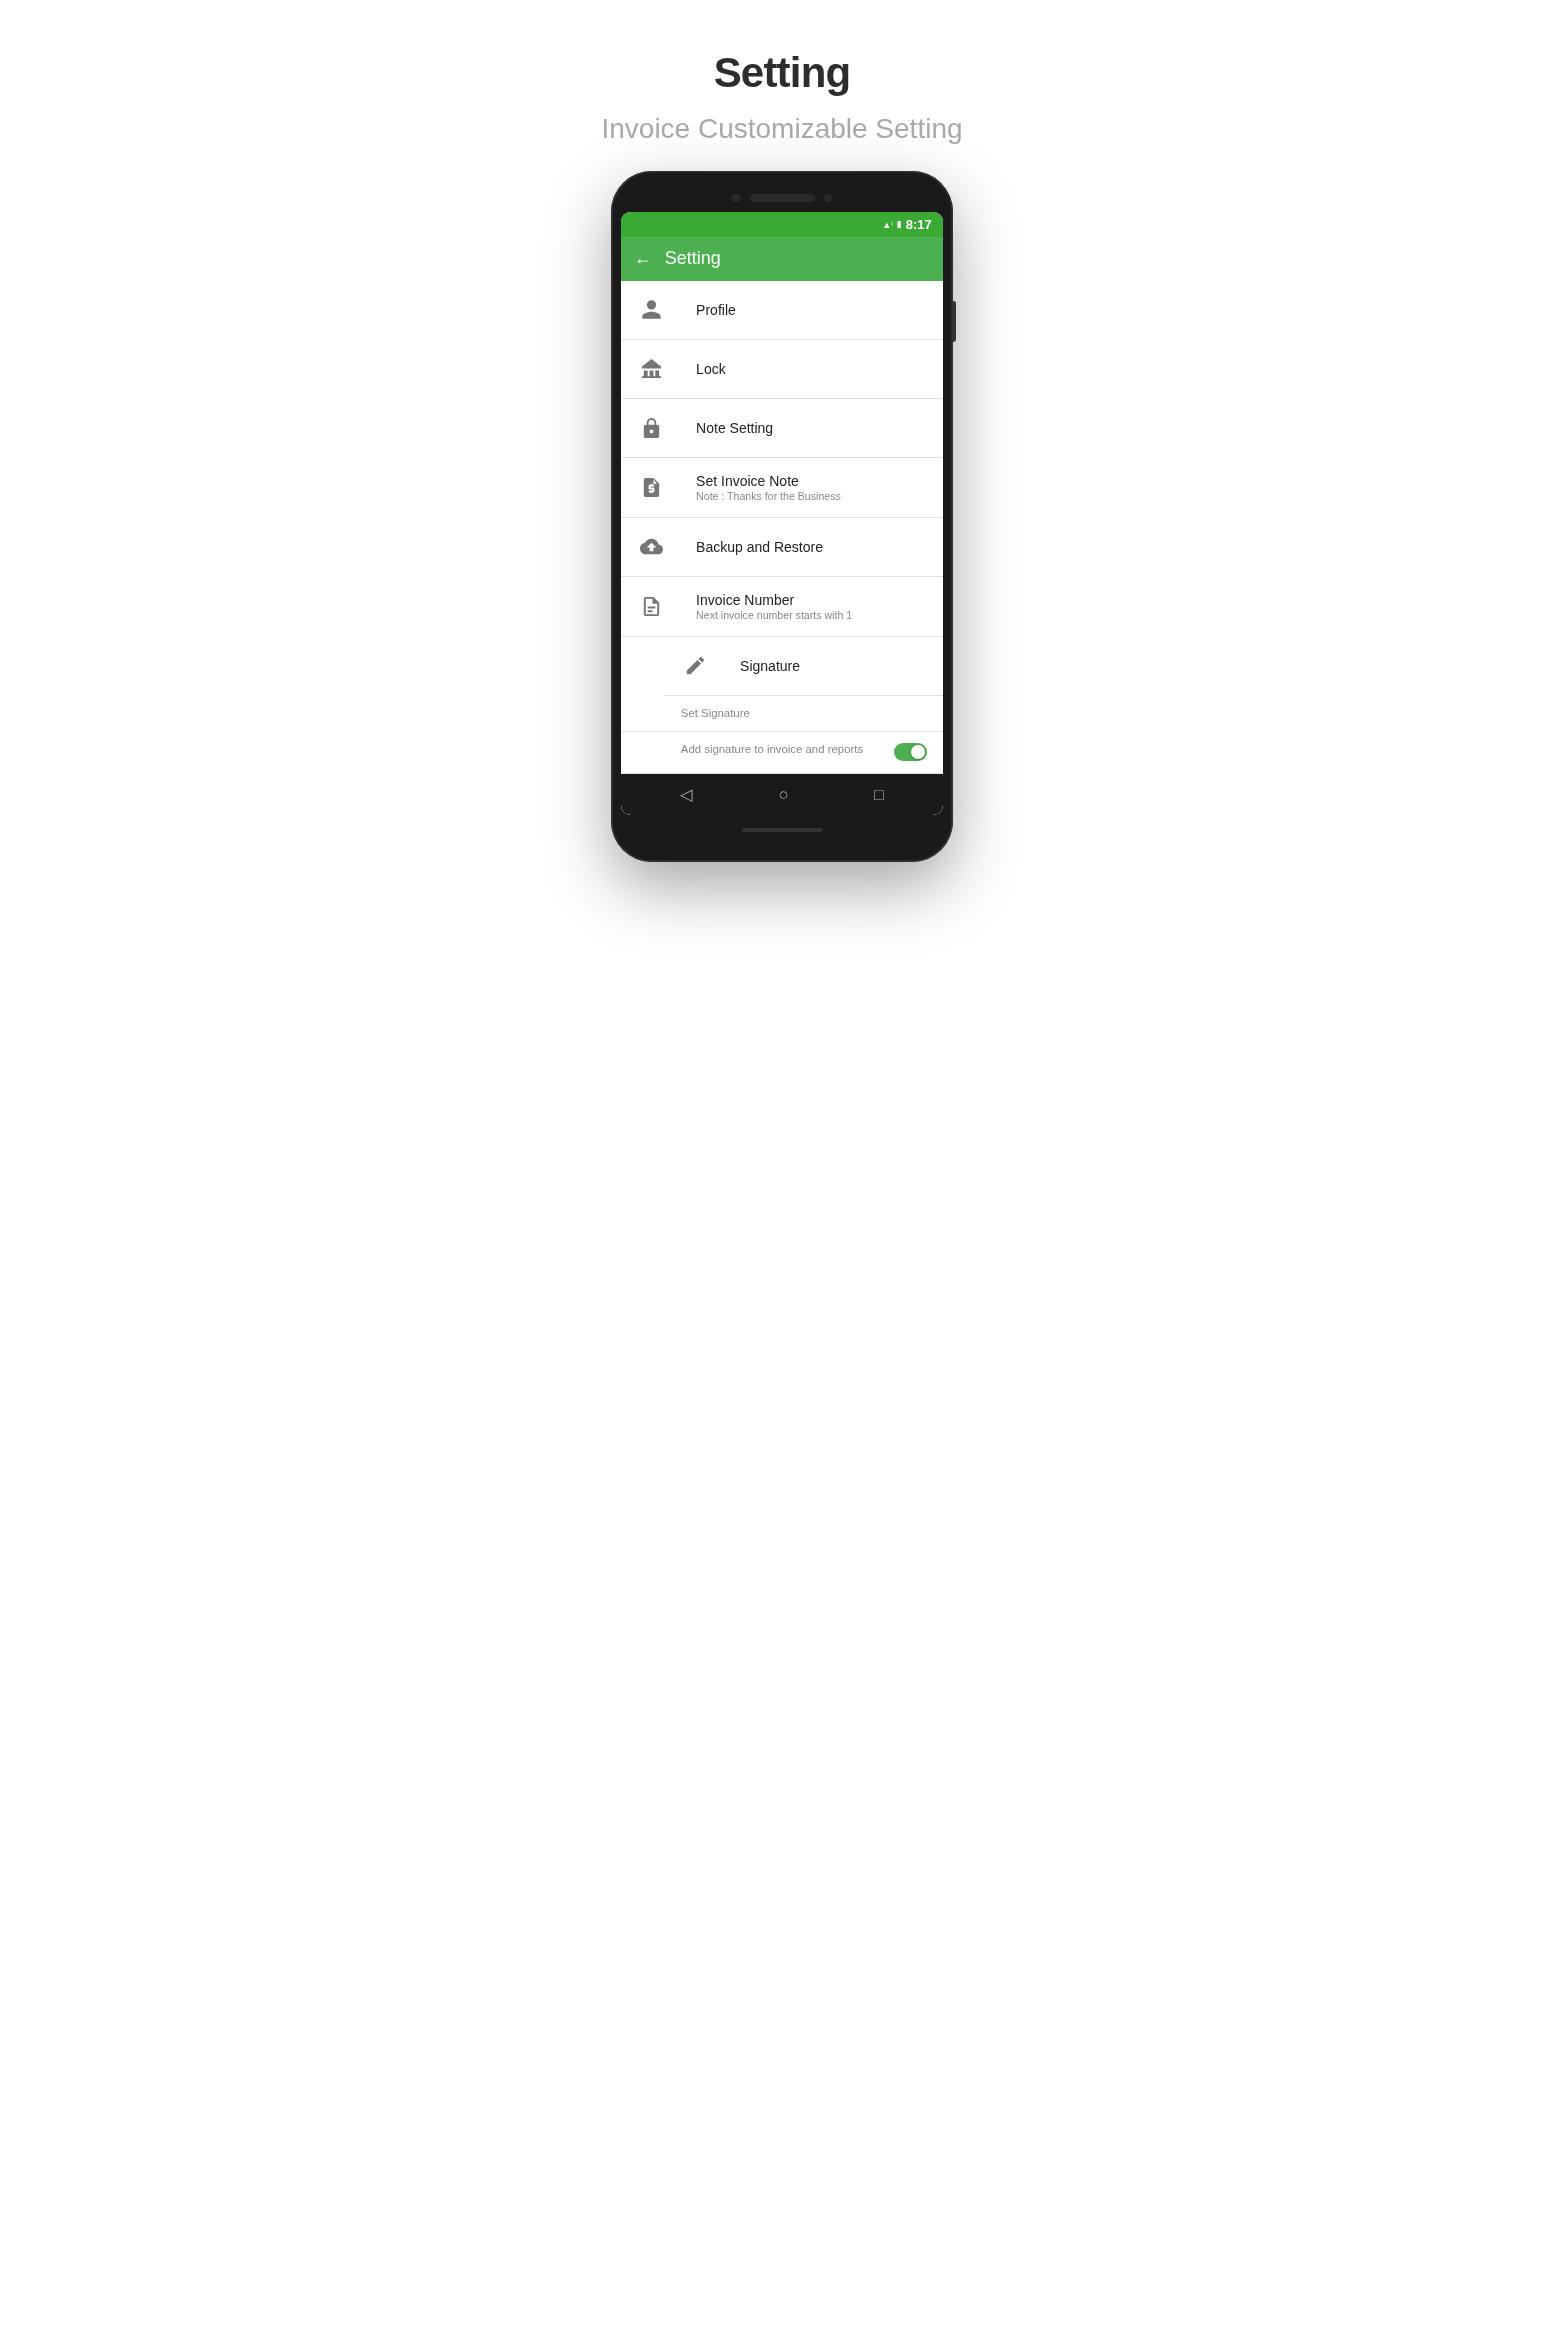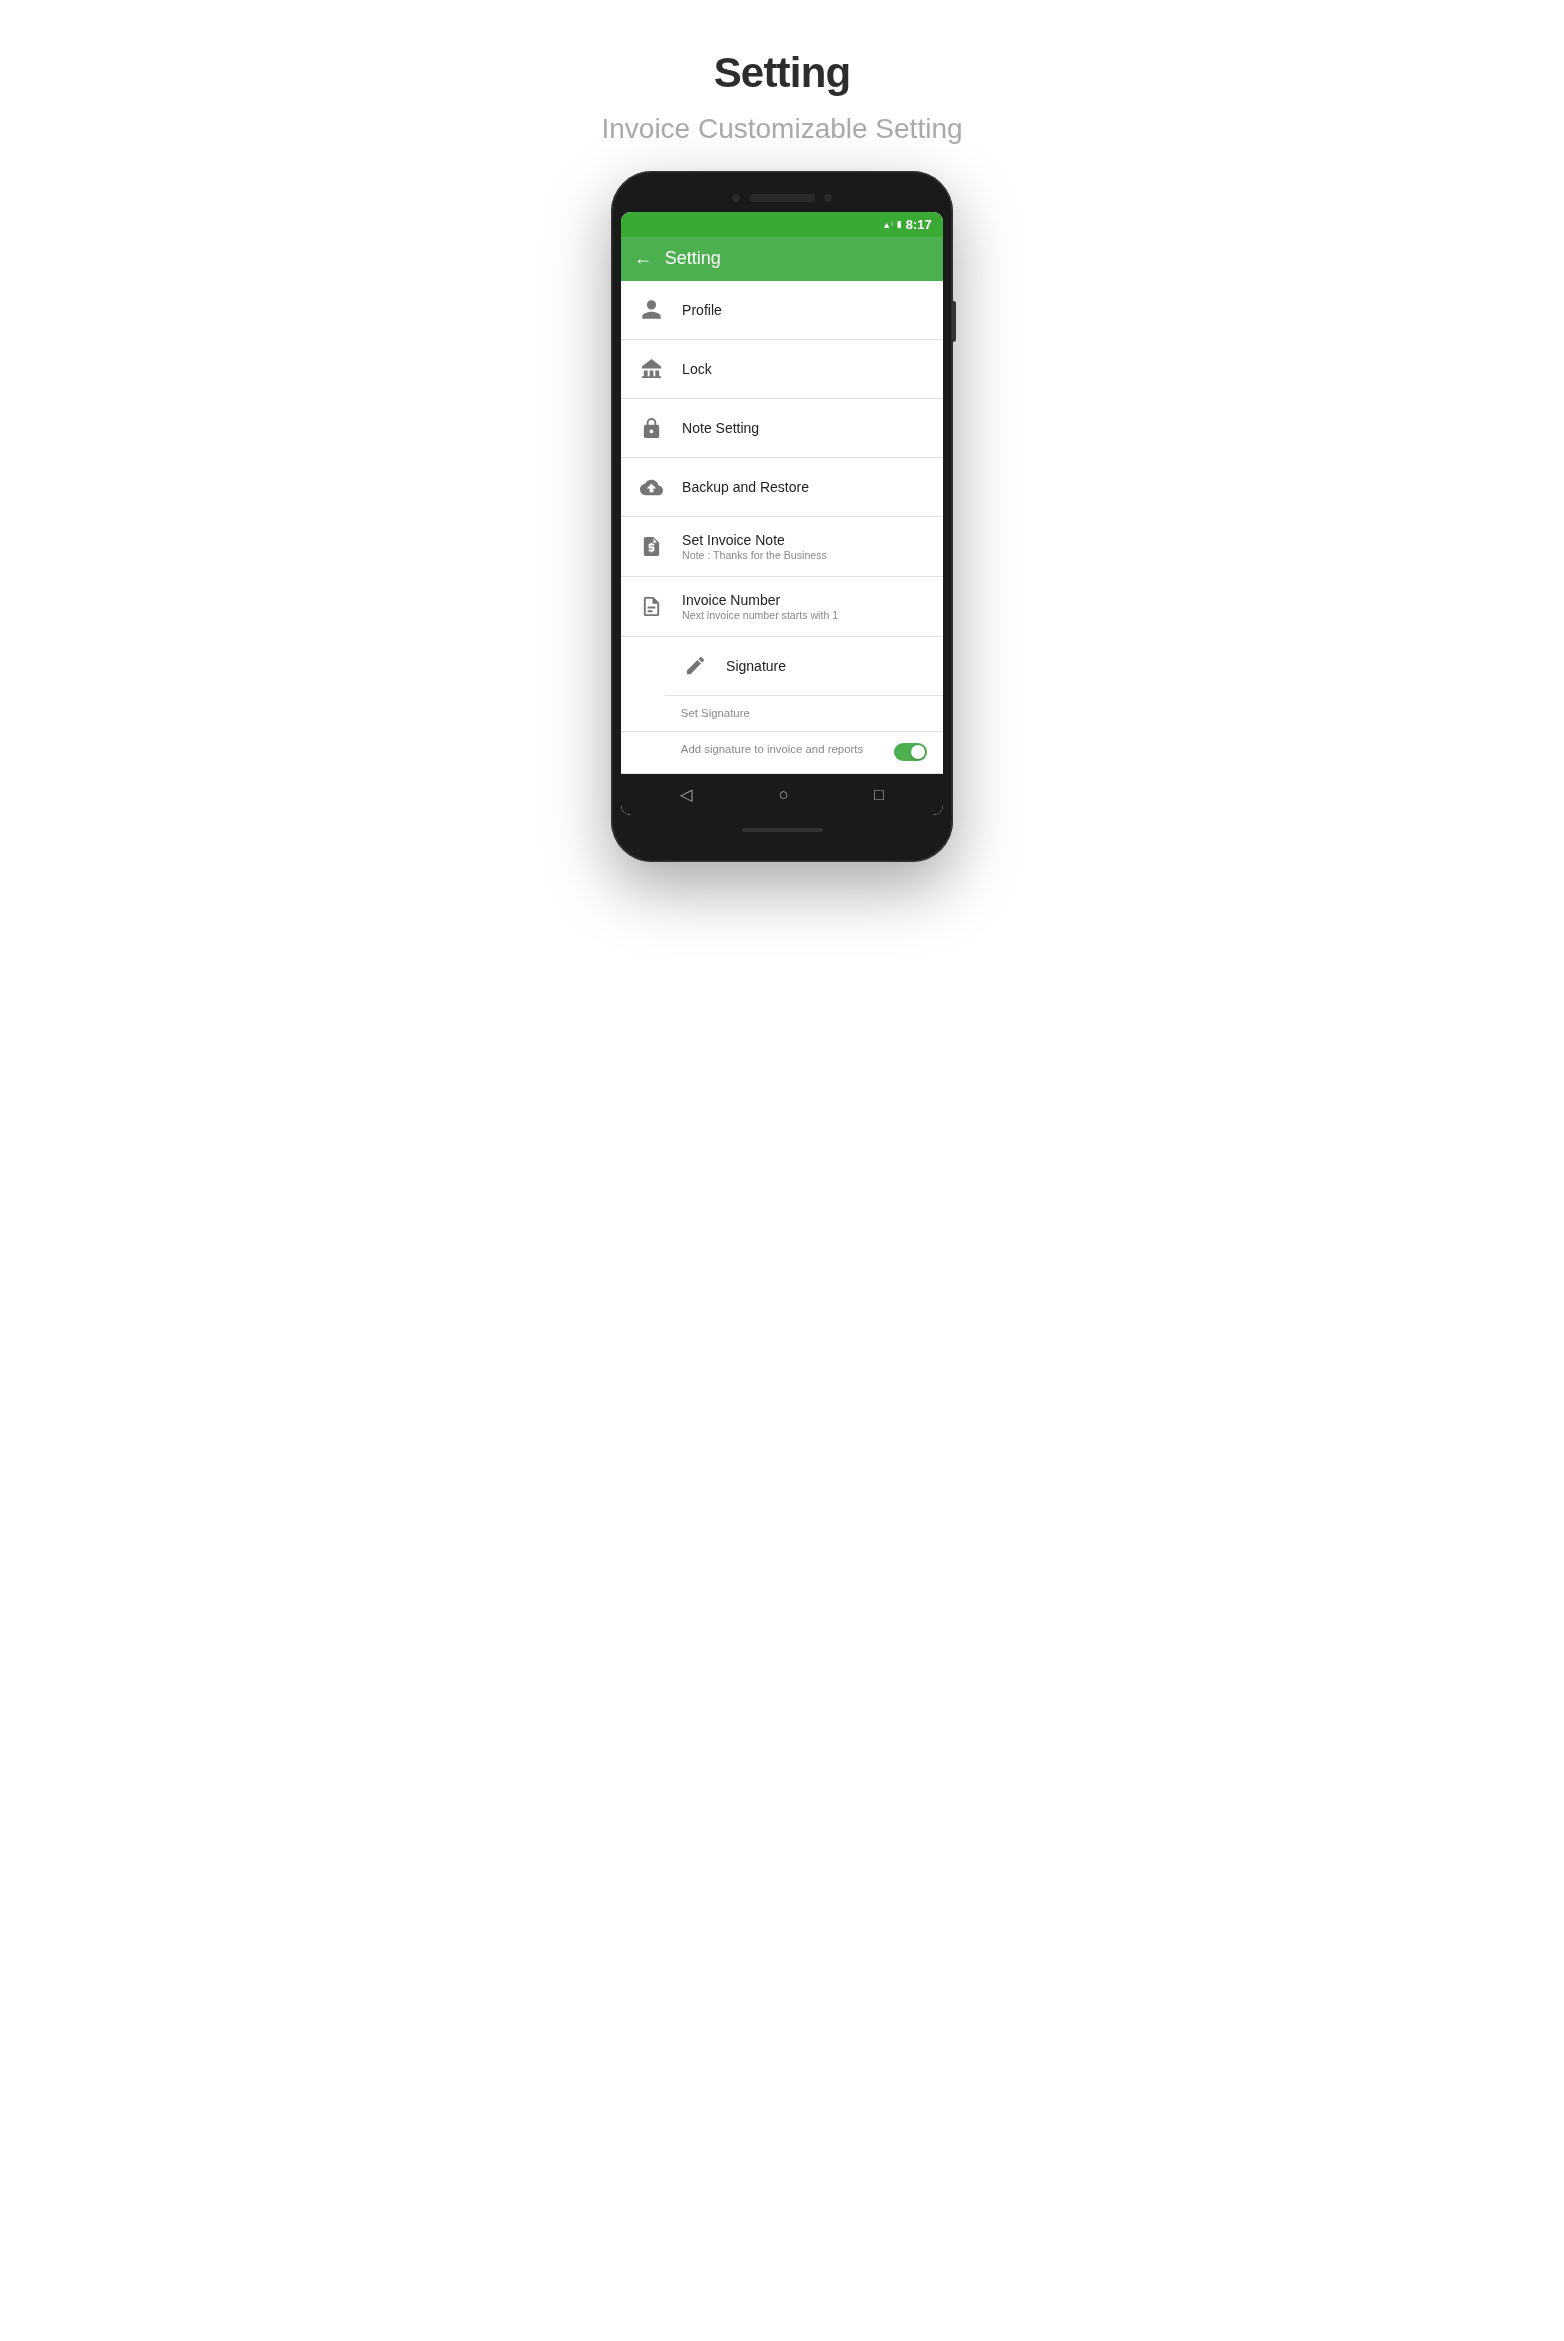--- a/index.html
+++ b/index.html
@@ -120,21 +120,21 @@
     
     .menu-list {
       background: #fff;
     }
 
     .menu-item {
       display: flex;
       align-items: center;
       padding: 14.6px 16.3px;
       border-bottom: 0.8px solid #e0e0e0;
-      gap: 16px;
+      gap: 30px;
       cursor: pointer;
     }
 
     .menu-item:last-child {
       border-bottom: none;
     }
 
     .menu-icon {
       width: 29px;
       height: 29px;
@@ -302,37 +302,37 @@
           </svg>
         </div>
         <div class="menu-text">
           <div class="menu-label">Note Setting</div>
         </div>
       </div>
 
       <div class="menu-item">
         <div class="menu-icon">
           <svg width="23" height="23" viewBox="0 0 24 24">
-            <path d="M19.35 10.04C18.67 6.59 15.64 4 12 4 9.11 4 6.6 5.64 5.35 8.04 2.34 8.36 0 10.91 0 14c0 3.31 2.69 6 6 6h13c2.76 0 5-2.24 5-5 0-2.64-2.05-4.78-4.65-4.96zM14 13v4h-4v-4H7l5-5 5 5h-3z"></path>
-          </svg>
-        </div>
-        <div class="menu-text">
-          <div class="menu-label">Backup and Restore</div>
-        </div>
-      </div>
-
-      <div class="menu-item">
-        <div class="menu-icon">
-          <svg width="23" height="23" viewBox="0 0 24 24">
             <path d="M14 2H6c-1.1 0-2 .9-2 2v16c0 1.1.9 2 2 2h12c1.1 0 2-.9 2-2V8l-6-6zm1 9h-4v1h3c.55 0 1 .45 1 1v3c0 .55-.45 1-1 1h-1v1h-2v-1H9v-2h4v-1h-3c-.55 0-1-.45-1-1v-3c0-.55.45-1 1-1h1V8h2v1h2v2zm-1-5V3.5L17.5 8H14z"></path>
           </svg>
         </div>
         <div class="menu-text">
           <div class="menu-label">Set Invoice Note</div>
           <div class="menu-sublabel">Note : Thanks for the Business</div>
+        </div>
+      </div>
+
+      <div class="menu-item">
+        <div class="menu-icon">
+          <svg width="23" height="23" viewBox="0 0 24 24">
+            <path d="M19.35 10.04C18.67 6.59 15.64 4 12 4 9.11 4 6.6 5.64 5.35 8.04 2.34 8.36 0 10.91 0 14c0 3.31 2.69 6 6 6h13c2.76 0 5-2.24 5-5 0-2.64-2.05-4.78-4.65-4.96zM14 13v4h-4v-4H7l5-5 5 5h-3z"></path>
+          </svg>
+        </div>
+        <div class="menu-text">
+          <div class="menu-label">Backup and Restore</div>
         </div>
       </div>
 
 
       <div class="menu-item">
         <div class="menu-icon">
           <svg width="23" height="23" viewBox="0 0 24 24">
             <path d="M14 2H6c-1.1 0-2 .9-2 2v16c0 1.1.9 2 2 2h12c1.1 0 2-.9 2-2V8l-6-6zM6 20V4h7v5h5v11H6zm2-8h8v2H8v-2zm0 4h5v2H8v-2z"></path>
           </svg>
         </div>

